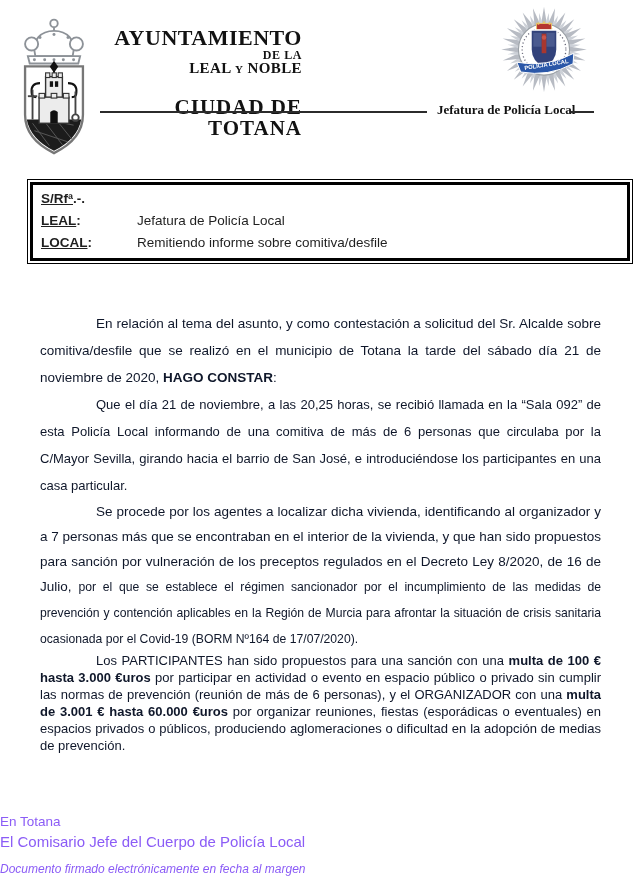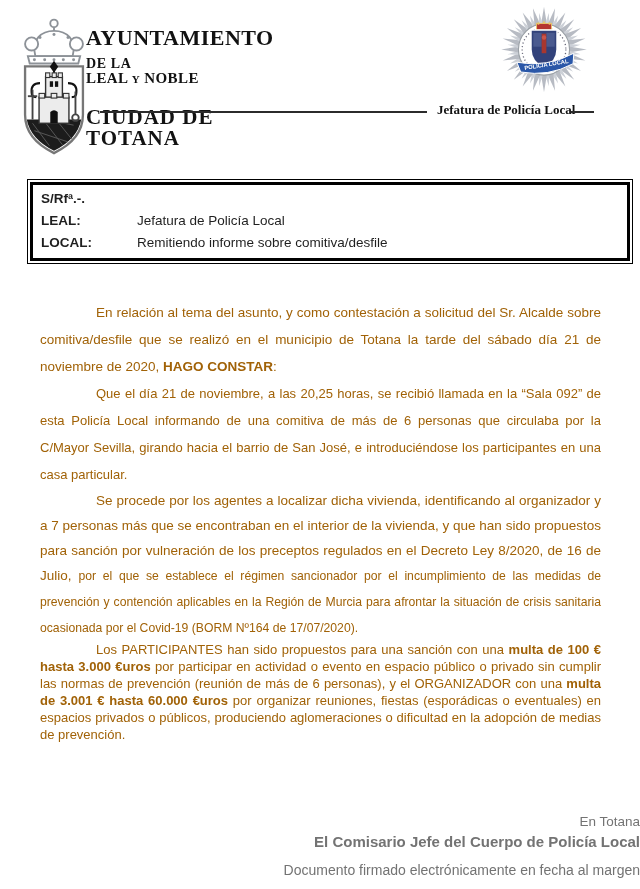--- a/index.html
+++ b/index.html
@@ -2,57 +2,57 @@
 <html lang="es"><head>
 <meta charset="utf-8">
 <title>Documento</title>
 <style>
   html,body{margin:0;padding:0}
   body{background:#ffffff;font-family:"Liberation Sans",sans-serif;color:#1f1f1f}
   .page{position:relative;width:640px;height:889px;background:#fff;overflow:hidden}
 
   
   .coat{position:absolute;left:12px;top:14px;width:84px;height:142px}
-  .titles{position:absolute;left:86px;top:27px;width:216px;text-align:left;
+  .titles{position:absolute;left:86px;top:27px;width:216px;text-align:right;
           font-family:"Liberation Serif",serif;font-weight:bold;color:#121212;line-height:1}
   .t1{font-size:22px;letter-spacing:.5px}
-  .t2{font-size:14px;margin-top:8px;letter-spacing:.6px}
+  .t2{font-size:12px;margin-top:0;letter-spacing:.6px}
   .t3{font-size:15px;margin-top:0;letter-spacing:.4px}
   .t3 .small-y{font-size:11px}
   .t4{font-size:21px;margin-top:21px;letter-spacing:1px}
   .badge{position:absolute;left:496px;top:3px;width:96px;height:93px}
   .hrule{position:absolute;left:100px;top:111px;width:327px;height:2px;background:#2b2b2b}
   .dept{position:absolute;left:437px;top:102px;font-family:"Liberation Serif",serif;
         font-weight:bold;font-size:13px;color:#121212}
   .hdash{position:absolute;left:571px;top:111px;width:23px;height:2px;background:#2b2b2b}
 
   
   .refbox{position:absolute;left:27px;top:179px;width:606px;box-sizing:border-box;
           border:1.5px solid #000;padding:2px;background:#fff}
   .refinner{border:3px solid #000;padding:3px 12px 4px 8px}
   .ref-row{display:flex;line-height:22px;font-size:13.5px}
   .ref-label{flex:0 0 96px;font-weight:bold;white-space:nowrap}
-  .ref-label .u{}
+  .ref-label .u{text-decoration:underline}
   .ref-value.b{font-weight:normal}
 
   
-  .docbody{position:absolute;left:40px;top:299px;width:561px;text-align:justify;color:#a16207}
+  .docbody{position:absolute;left:40px;top:310px;width:561px;text-align:justify;color:#0f172a}
   p.para{margin:0;text-indent:56px}
   .p0{font-size:13.5px;line-height:27px}
   .p1{font-size:13px;line-height:27px;margin-top:13px}
   .p2{font-size:13.5px;line-height:25px;margin-top:14px}
   .p2 .sm{font-size:12.2px}
   .p3{font-size:13px;line-height:17px;margin-top:3px}
   .b{font-weight:bold}
 
   
-  .footer{position:absolute;left:0;top:812px;width:640px;text-align:right;color:#737373}
+  .footer{position:absolute;left:0;top:812px;width:640px;text-align:left;color:#8b5cf6}
   .f-place{font-size:13.5px;line-height:20px}
-  .f-signer{font-size:15px;font-weight:bold;line-height:20px}
-  .f-note{font-size:14px;margin-top:10px}
+  .f-signer{font-size:15px;font-weight:normal;line-height:20px}
+  .f-note{font-size:12px;font-style:italic;margin-top:10px}
 </style>
 </head>
 <body>
 
 <div class="page">
 
   <svg class="coat" viewBox="0 0 90 150" xmlns="http://www.w3.org/2000/svg" aria-hidden="true">
 
     <g stroke="#8d9298" fill="#ffffff" stroke-width="2">
       <circle cx="45" cy="9" r="4"></circle>

